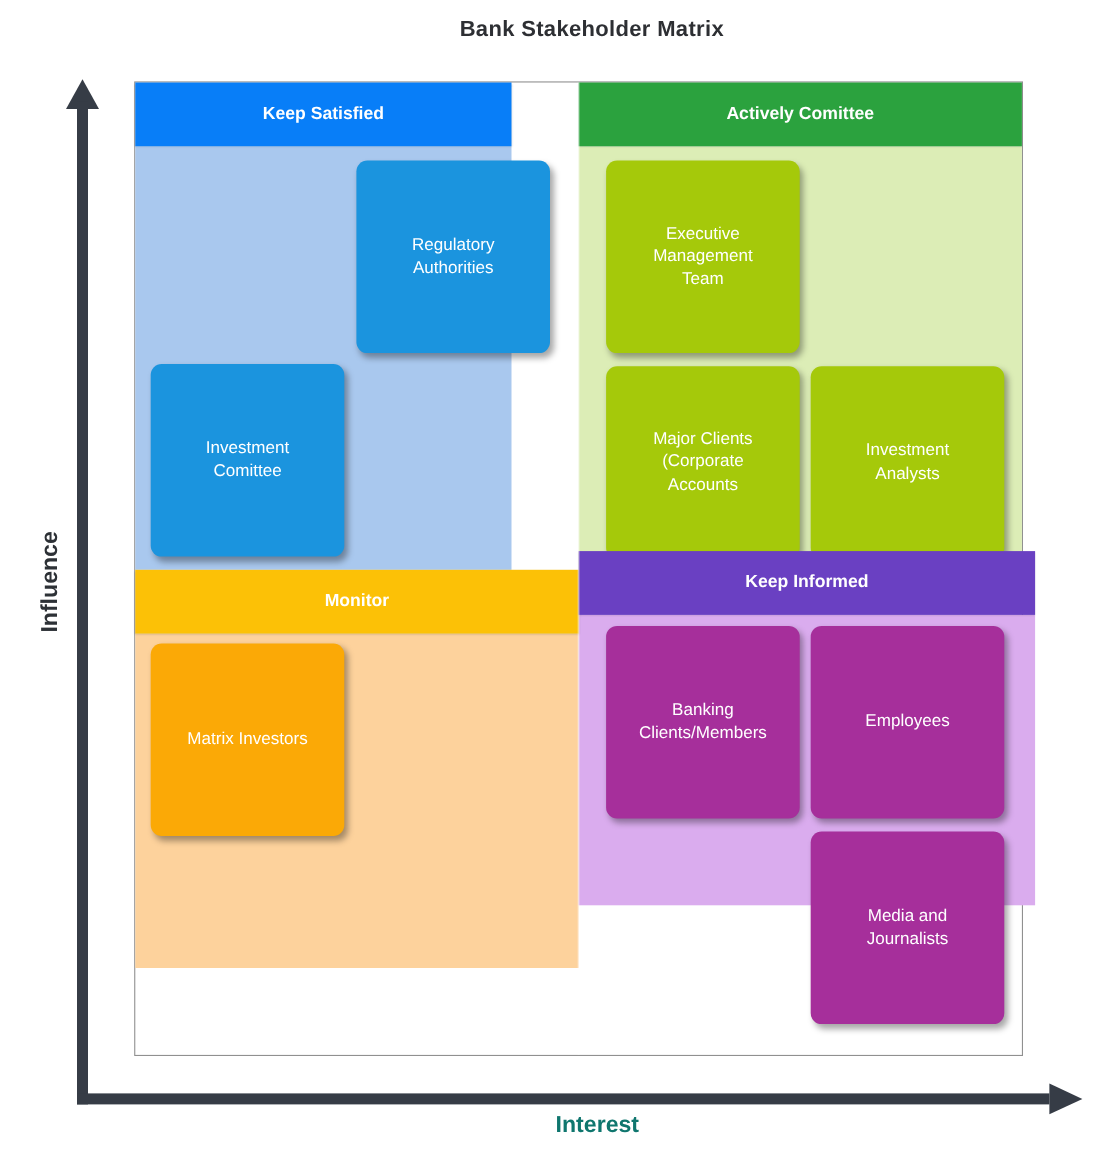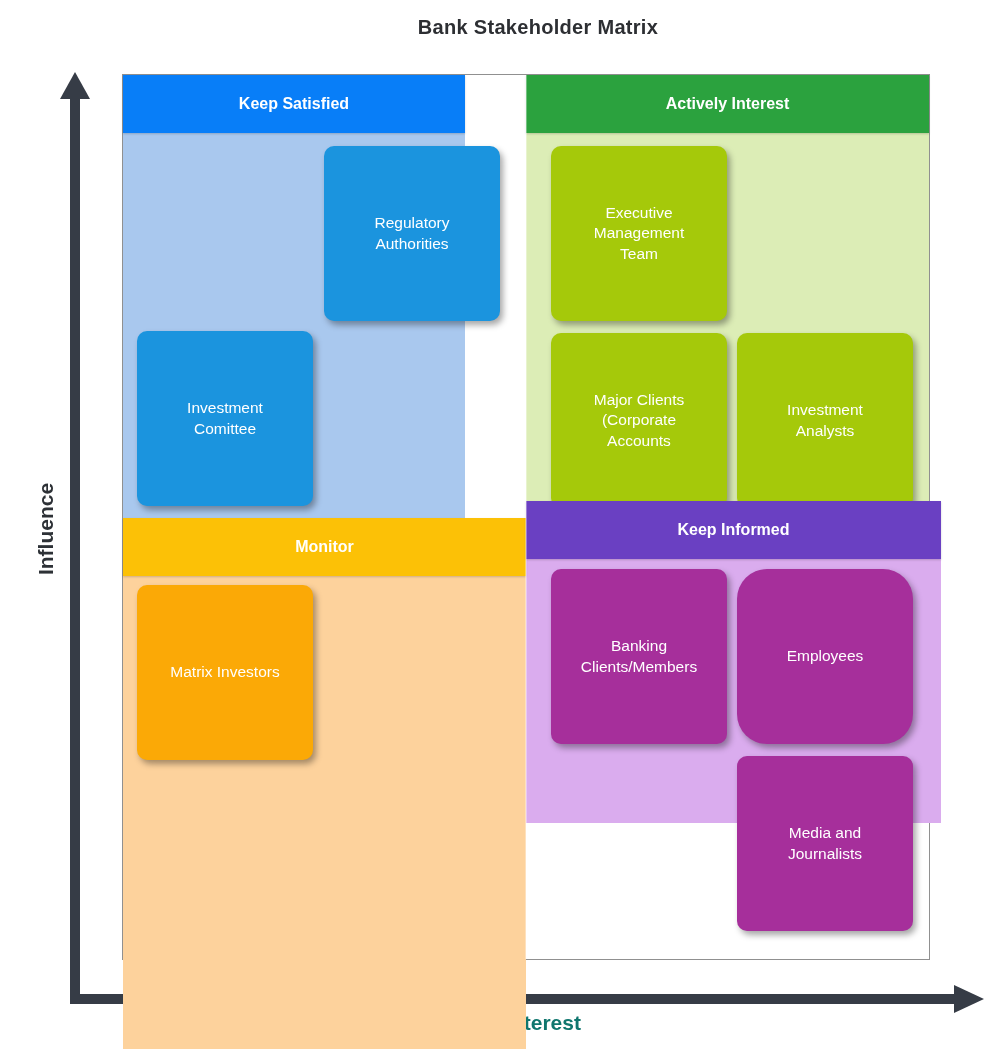--- a/index.html
+++ b/index.html
@@ -40,21 +40,21 @@
   }
 
   
   .matrix {
     position:absolute; left:122px; top:74px; width:806px; height:884px;
     border:1px solid #909090; box-sizing:content-box; background:#fff;
   }
   .quadrant { position:absolute; }
   .q1 { left:0;     top:0;     width:342px; height:443px; }
   .q2 { left:403px; top:0;     width:403px; height:443px; }
-  .q3 { left:0;     top:443px; width:403px; height:531px; }
+  .q3 { left:0;     top:443px; width:403px; height:362px; }
   .q4 { left:403px; top:426px; width:403px; height:322px;padding-left:12px; }
 
   .q-header {
     position:absolute; left:0; right:0; top:0; height:58px;
     display:flex; align-items:center; justify-content:center;
     color:#ffffff; font-weight:bold; font-size:16px;
     box-shadow:0 1px 2px rgba(0,0,0,0.18); z-index:2;
   }
   .q-body { position:absolute; left:0; right:0; top:58px; bottom:0; }
 
@@ -86,21 +86,21 @@
   .q3 .card { background:#fba906; }
   .q4 .card { background:#a62f9b; }
 
   .card-reg-auth   { left:201px; top:71px;  }
   .card-inv-com    { left:14px;  top:256px; }
   .card-exec       { left:25px;  top:71px;  }
   .card-major      { left:25px;  top:258px; }
   .card-inv-an     { left:211px; top:258px; }
   .card-casual     { left:14px;  top:67px;  }
   .card-banking    { left:25px;  top:68px;  }
-  .card-employees  { left:211px; top:68px;border-radius:30px;  }
+  .card-employees  { left:211px; top:68px;  }
   .card-media      { left:211px; top:255px; }
 </style>
 </head>
 <body>
 
 <div class="page-title">Bank Stakeholder Matrix</div>
 
 <div class="y-axis-arrow"></div>
 <div class="y-axis-shaft"></div>
 <div class="x-axis-shaft"></div>
@@ -113,21 +113,21 @@
   <div class="quadrant q1">
     <div class="q-header">Keep Satisfied</div>
     <div class="q-body"></div>
     <div class="card card-reg-auth">Regulatory
 Authorities</div>
     <div class="card card-inv-com">Investment
 Comittee</div>
   </div>
 
   <div class="quadrant q2">
-    <div class="q-header">Actively Interest</div>
+    <div class="q-header">Actively Comittee</div>
     <div class="q-body"></div>
     <div class="card card-exec">Executive
 Management
 Team</div>
     <div class="card card-major">Major Clients
 (Corporate
 Accounts</div>
     <div class="card card-inv-an">Investment
 Analysts</div>
   </div>

